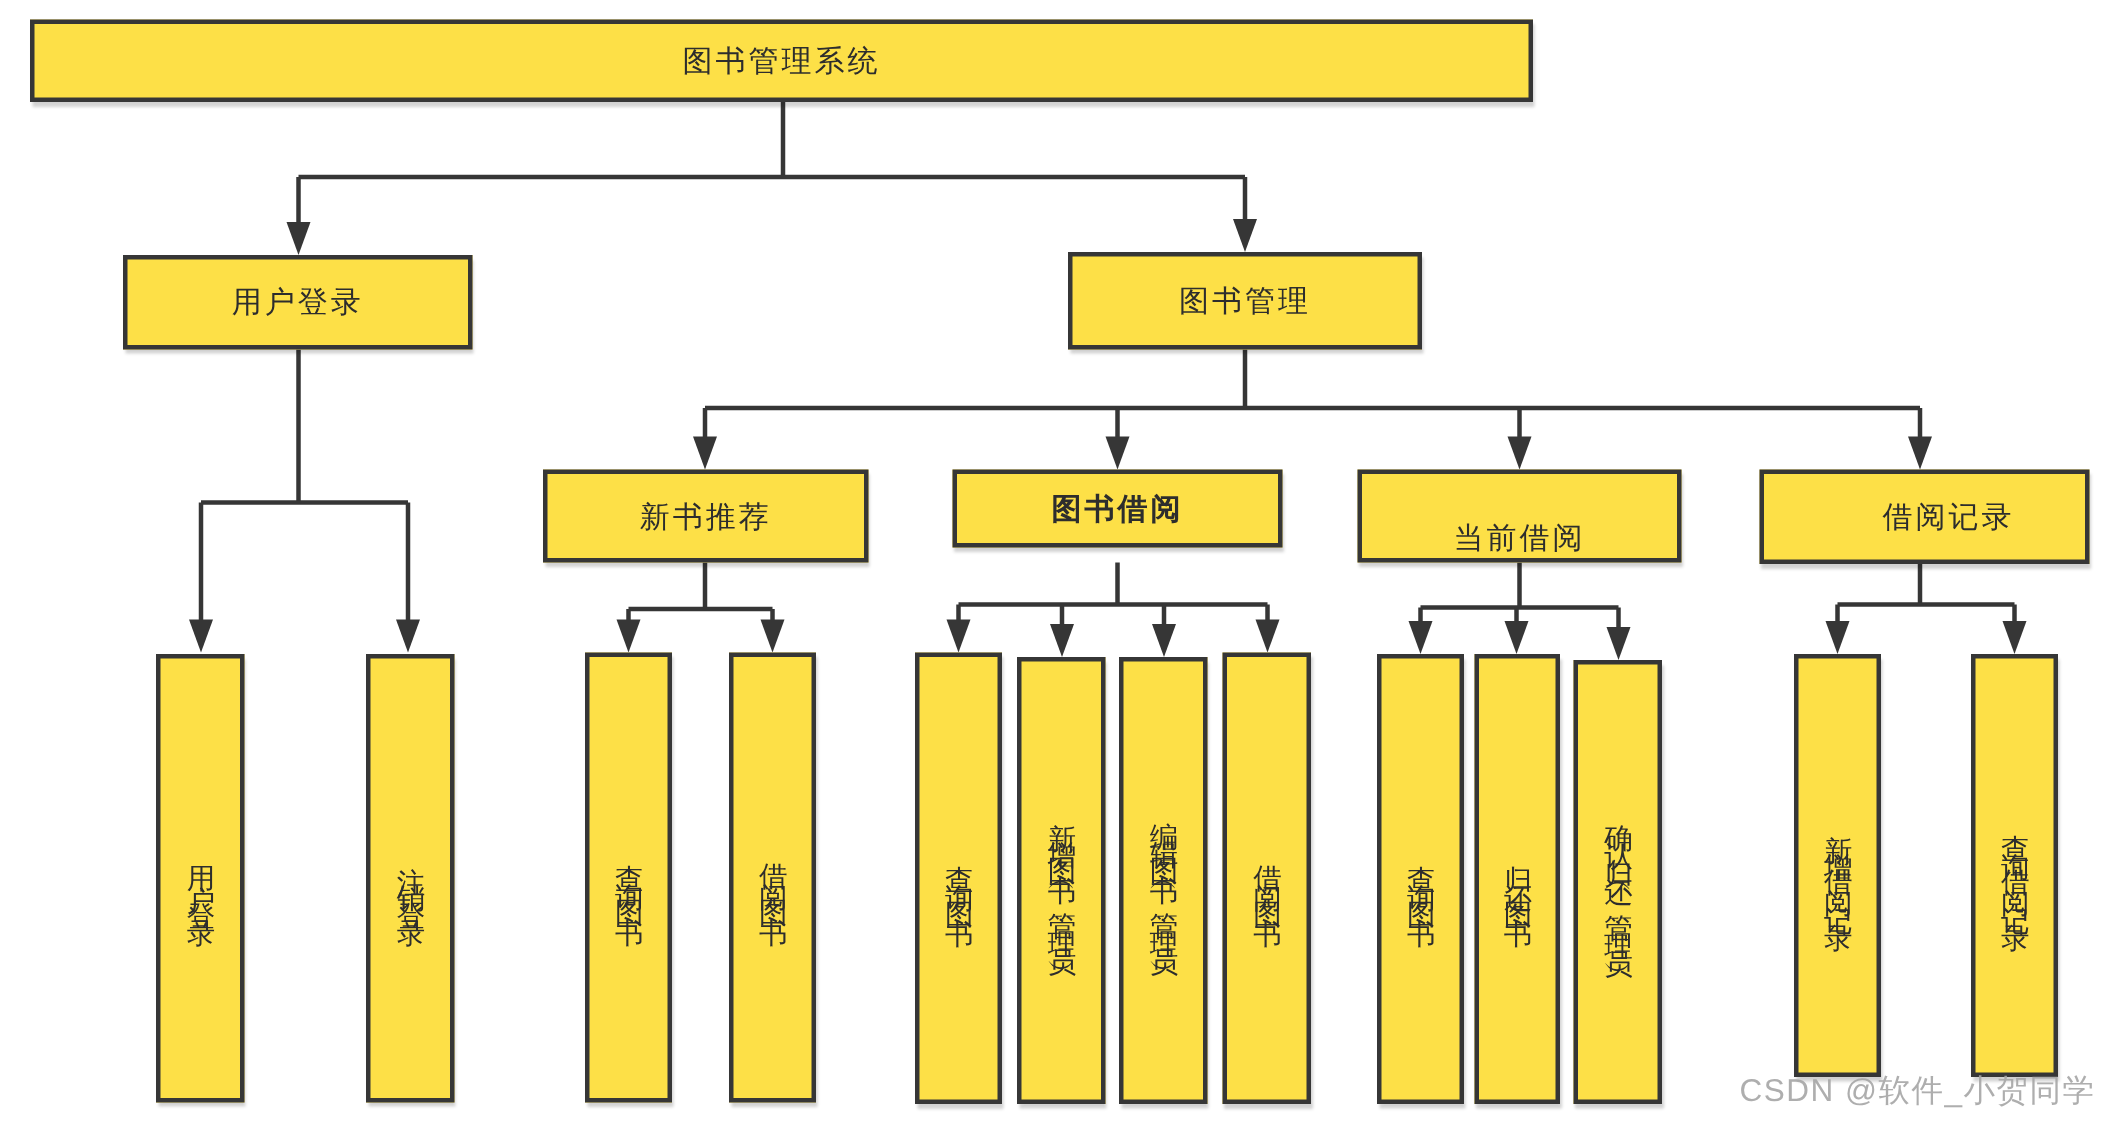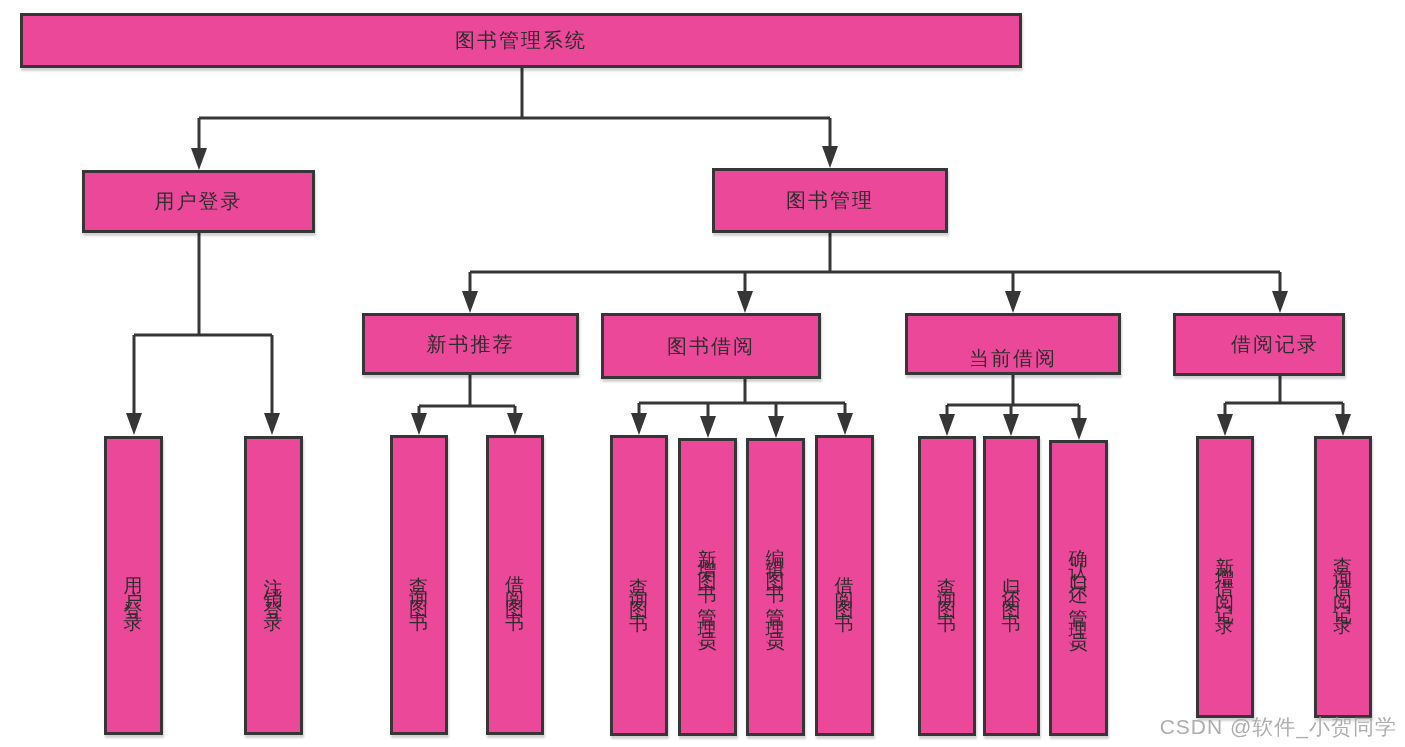--- a/index.html
+++ b/index.html
@@ -17,21 +17,21 @@
   .connectors {
     position: absolute;
     left: 0; top: 0;
     width: 1405px;
     height: 747px;
     pointer-events: none;
   }
 
   .node {
     position: absolute;
-    background: #ec4899;
+    background: #fde047;
     border: 3px solid #363636;
     display: flex;
     align-items: center;
     justify-content: center;
     color: #2d2d2d;
     box-shadow: 1px 3px 2px rgba(0,0,0,0.18);
   }
 
   .h-node {
     font-size: 20px;
@@ -47,23 +47,23 @@
     text-orientation: mixed;
     letter-spacing: 12px;
     line-height: 1;
   }
 
   
   .root      { left: 20px;   top: 13px;  width: 1002px; height: 55px; }
   .n-login   { left: 82px;   top: 170px; width: 233px;  height: 63px; }
   .n-bookmgr { left: 712px;  top: 168px; width: 236px;  height: 65px; font-family: Liberation Mono, monospace; }
   .n-newrec  { left: 362px;  top: 313px; width: 217px;  height: 62px; font-family: Liberation Serif, serif; }
-  .n-borrow  { left: 601px;  top: 313px; width: 220px;  height: 66px; }
+  .n-borrow  { left: 635px;  top: 313px; width: 220px;  height: 52px; font-weight: bold; }
   .n-current { left: 905px;  top: 313px; width: 216px;  height: 62px; align-items: flex-end; }
-  .n-records { left: 1173px; top: 313px; width: 172px;  height: 63px; padding-left: 32px; }
+  .n-records { left: 1173px; top: 313px; width: 220px;  height: 63px; padding-left: 32px; }
 
   
   .lf1  { left: 104px;  top: 436px; width: 59px; height: 299px; }
   .lf2  { left: 244px;  top: 436px; width: 59px; height: 299px; }
   .lf3  { left: 390px;  top: 435px; width: 58px; height: 300px; }
   .lf4  { left: 486px;  top: 435px; width: 58px; height: 300px; }
   .lf5  { left: 610px;  top: 435px; width: 58px; height: 301px; }
   .lf6  { left: 678px;  top: 438px; width: 59px; height: 298px; }
   .lf7  { left: 746px;  top: 438px; width: 59px; height: 298px; }
   .lf8  { left: 815px;  top: 435px; width: 59px; height: 301px; }

